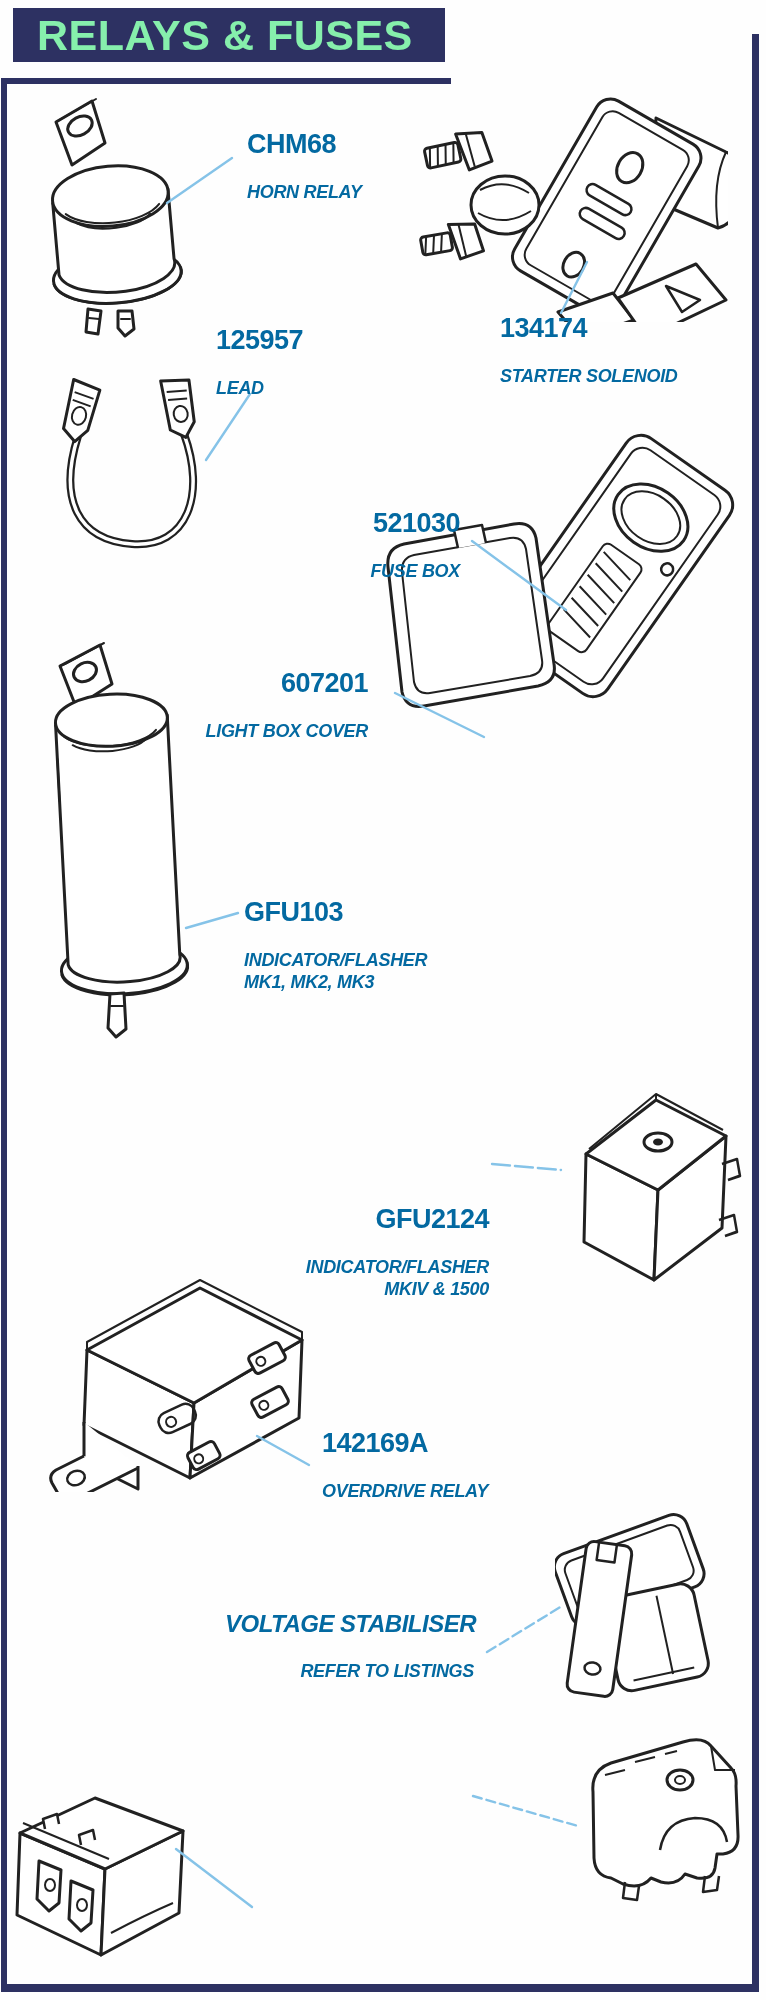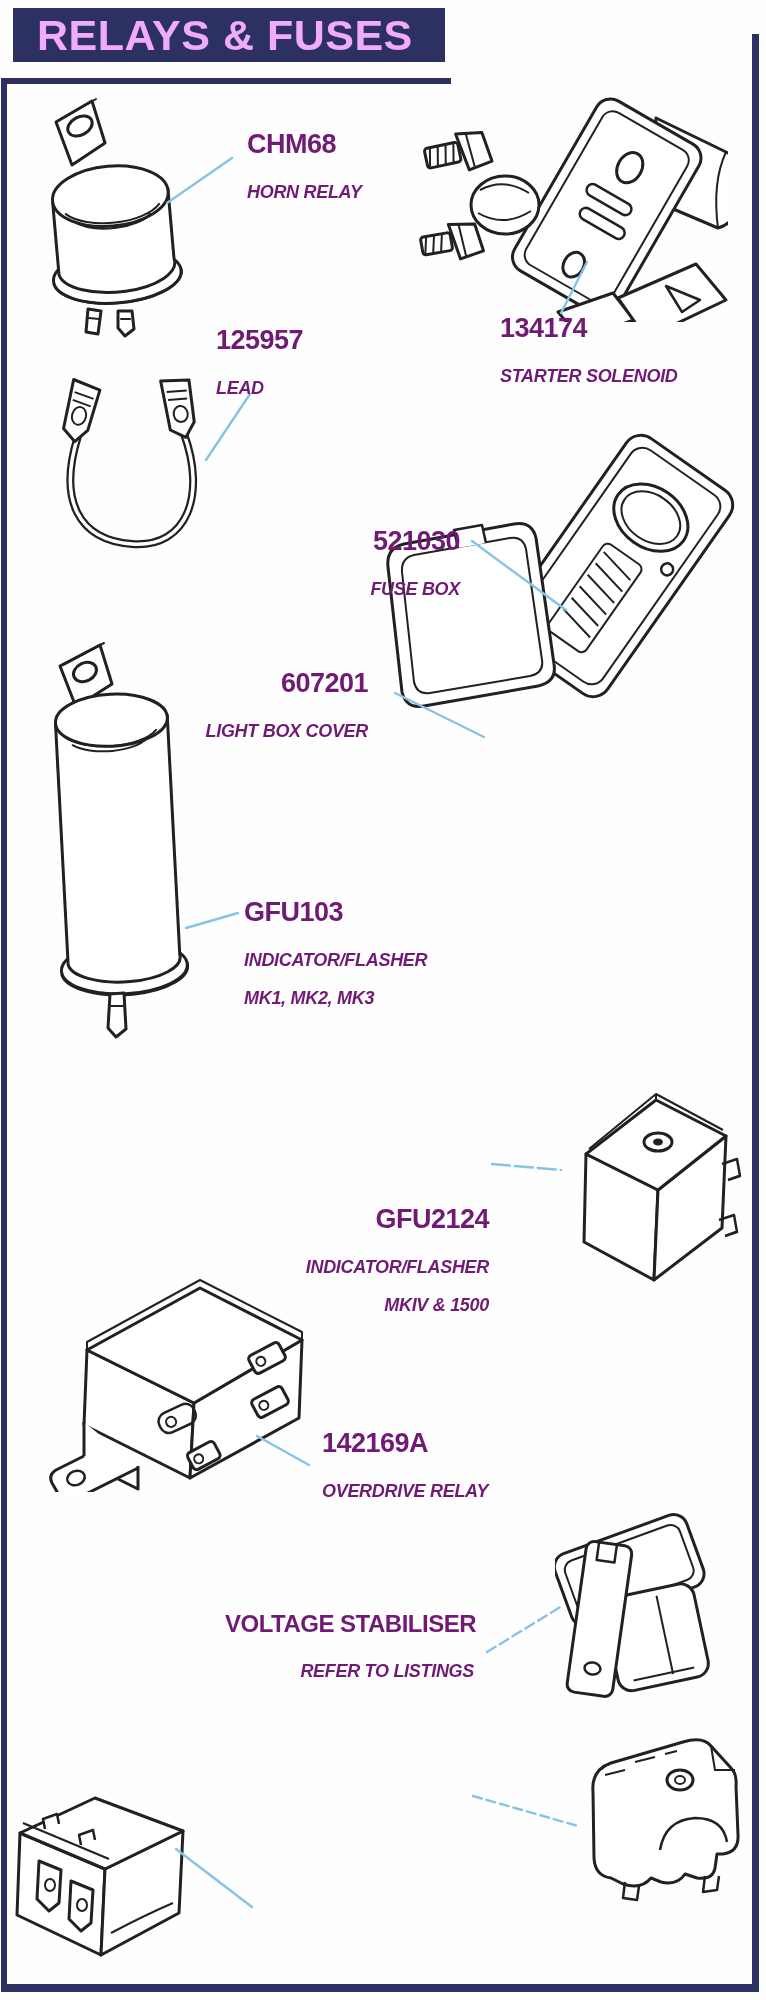--- a/index.html
+++ b/index.html
@@ -8,33 +8,33 @@
   .page { position:relative; width:766px; height:2000px; background:#fefefe; }
 
   .frame { position:absolute; background:#2d3162; }
   .frame-left   { left:1px;   top:78px;   width:6px;   height:1914px; }
   .frame-top    { left:1px;   top:78px;   width:450px; height:6px; }
   .frame-right  { left:752px; top:34px;   width:7px;   height:1958px; }
   .frame-bottom { left:1px;   top:1984px; width:758px; height:8px; }
 
   .banner {
     position:absolute; left:13px; top:8px; width:432px; height:54px;
-    background:#2d3162; color:#f0abfc; font-weight:bold; font-size:43px;
+    background:#2d3162; color:#86efac; font-weight:bold; font-size:43px;
     line-height:54px; padding-left:24px; letter-spacing:0.5px; white-space:nowrap;
   }
 
   .art { position:absolute; }
   .leaders { position:absolute; left:0; top:0; pointer-events:none; }
 
-  .lbl { position:absolute; color:#701a75; }
+  .lbl { position:absolute; color:#0369a1; }
   .lbl.r { text-align:right; }
   .num { font-weight:bold; font-size:27px; line-height:30px; letter-spacing:-0.5px; white-space:nowrap; }
-  .num.mid { font-size:24px; line-height:28px; }
+  .num.mid { font-size:24px; line-height:28px;font-style:italic; }
   .desc { font-weight:bold; font-style:italic; font-size:18px; line-height:22px; letter-spacing:-0.3px; margin-top:22px; white-space:nowrap; }
-  .desc2 { font-weight:bold; font-style:italic; font-size:18px; line-height:22px; letter-spacing:-0.3px; white-space:nowrap;margin-top:16px; }
+  .desc2 { font-weight:bold; font-style:italic; font-size:18px; line-height:22px; letter-spacing:-0.3px; white-space:nowrap; }
 </style>
 </head>
 <body>
 
 <div class="page">
 
   <div class="frame frame-left"></div>
   <div class="frame frame-top"></div>
   <div class="frame frame-right"></div>
   <div class="frame frame-bottom"></div>
@@ -290,21 +290,21 @@
   <div class="lbl" style="left:500px;top:313px">
     <div class="num">134174</div>
     <div class="desc">STARTER SOLENOID</div>
   </div>
 
   <div class="lbl" style="left:216px;top:325px">
     <div class="num">125957</div>
     <div class="desc">LEAD</div>
   </div>
 
-  <div class="lbl r" style="left:300px;top:526px;width:160px">
+  <div class="lbl r" style="left:300px;top:508px;width:160px">
     <div class="num">521030</div>
     <div class="desc">FUSE BOX</div>
   </div>
 
   <div class="lbl r" style="left:195px;top:668px;width:173px">
     <div class="num">607201</div>
     <div class="desc">LIGHT BOX COVER</div>
   </div>
 
   <div class="lbl" style="left:244px;top:897px">

